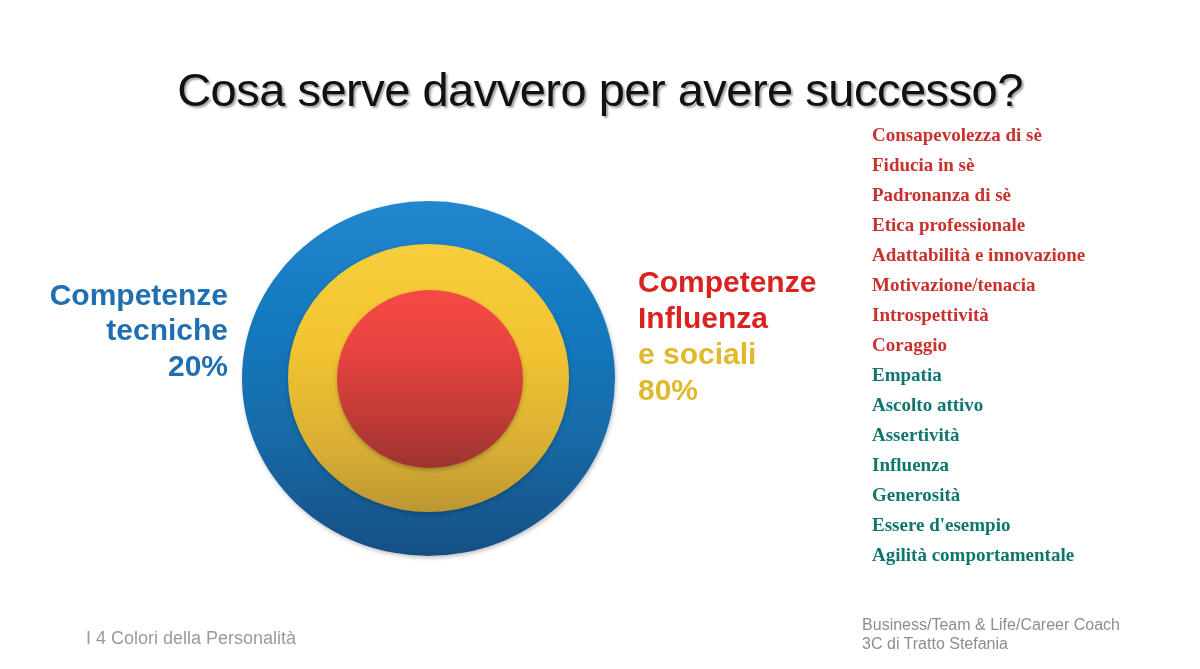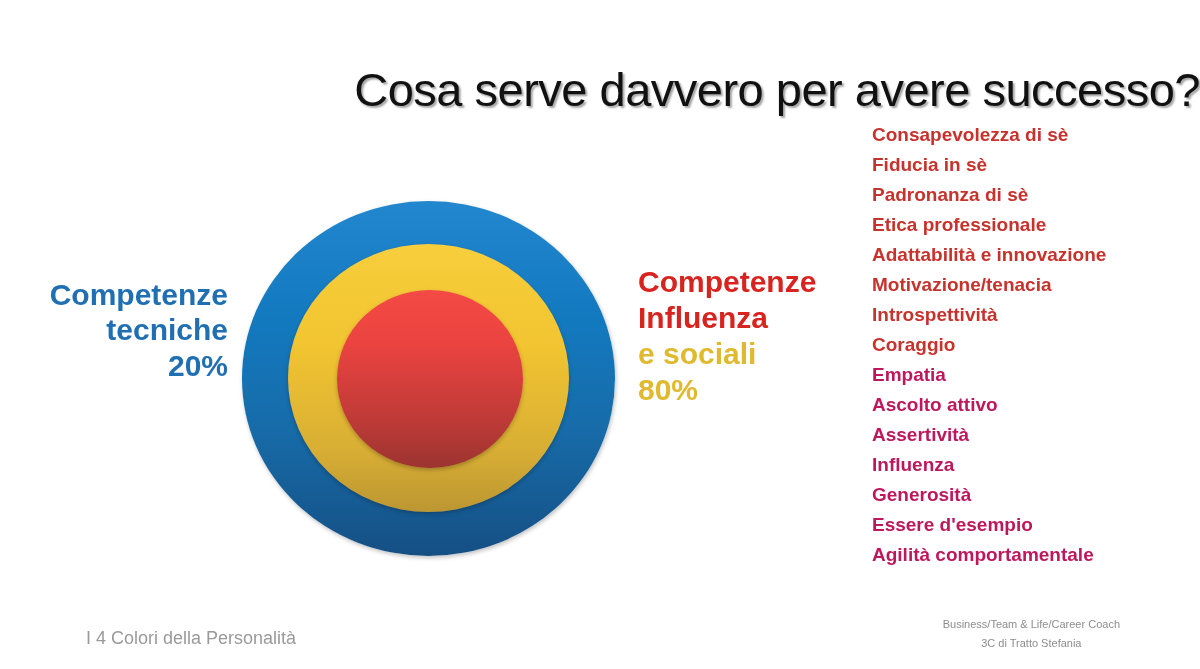--- a/index.html
+++ b/index.html
@@ -19,21 +19,21 @@
     height: 669px;
     background: #ffffff;
   }
 
   
   .title {
     position: absolute;
     left: 0;
     top: 62px;
     width: 1200px;
-    text-align: right;
+    text-align: center;
     font-size: 47px;
     font-weight: 400;
     color: #111111;
     letter-spacing: -0.5px;
     white-space: nowrap;
     text-shadow: 2px 2px 2px rgba(0,0,0,0.35);
     font-stretch: condensed;
   }
 
   
@@ -101,39 +101,40 @@
     left: 872px;
     top: 120px;
     width: 300px;
   }
   .comp-item {
     font-size: 19px;
     font-weight: bold;
     line-height: 30px;
     white-space: nowrap;
     font-stretch: semi-condensed;
+    font-family: Liberation Serif, serif;
   }
   .comp-item.red  { color: #C8322C; }
-  .comp-item.gold { color: #be185d; }
+  .comp-item.gold { color: #0f766e; }
 
   
   .footer-left {
     position: absolute;
     left: 86px;
     top: 628px;
     font-size: 18px;
     color: #9A9A9A;
     white-space: nowrap;
   }
   .footer-right {
     position: absolute;
     right: 80px;
     top: 615px;
-    text-align: center;
-    font-size: 11px;
+    text-align: left;
+    font-size: 16px;
     color: #8D8D8D;
     line-height: 19px;
   }
   .footer-right span { display: block; }
 </style>
 </head>
 <body>
 
 <div class="slide">
 

